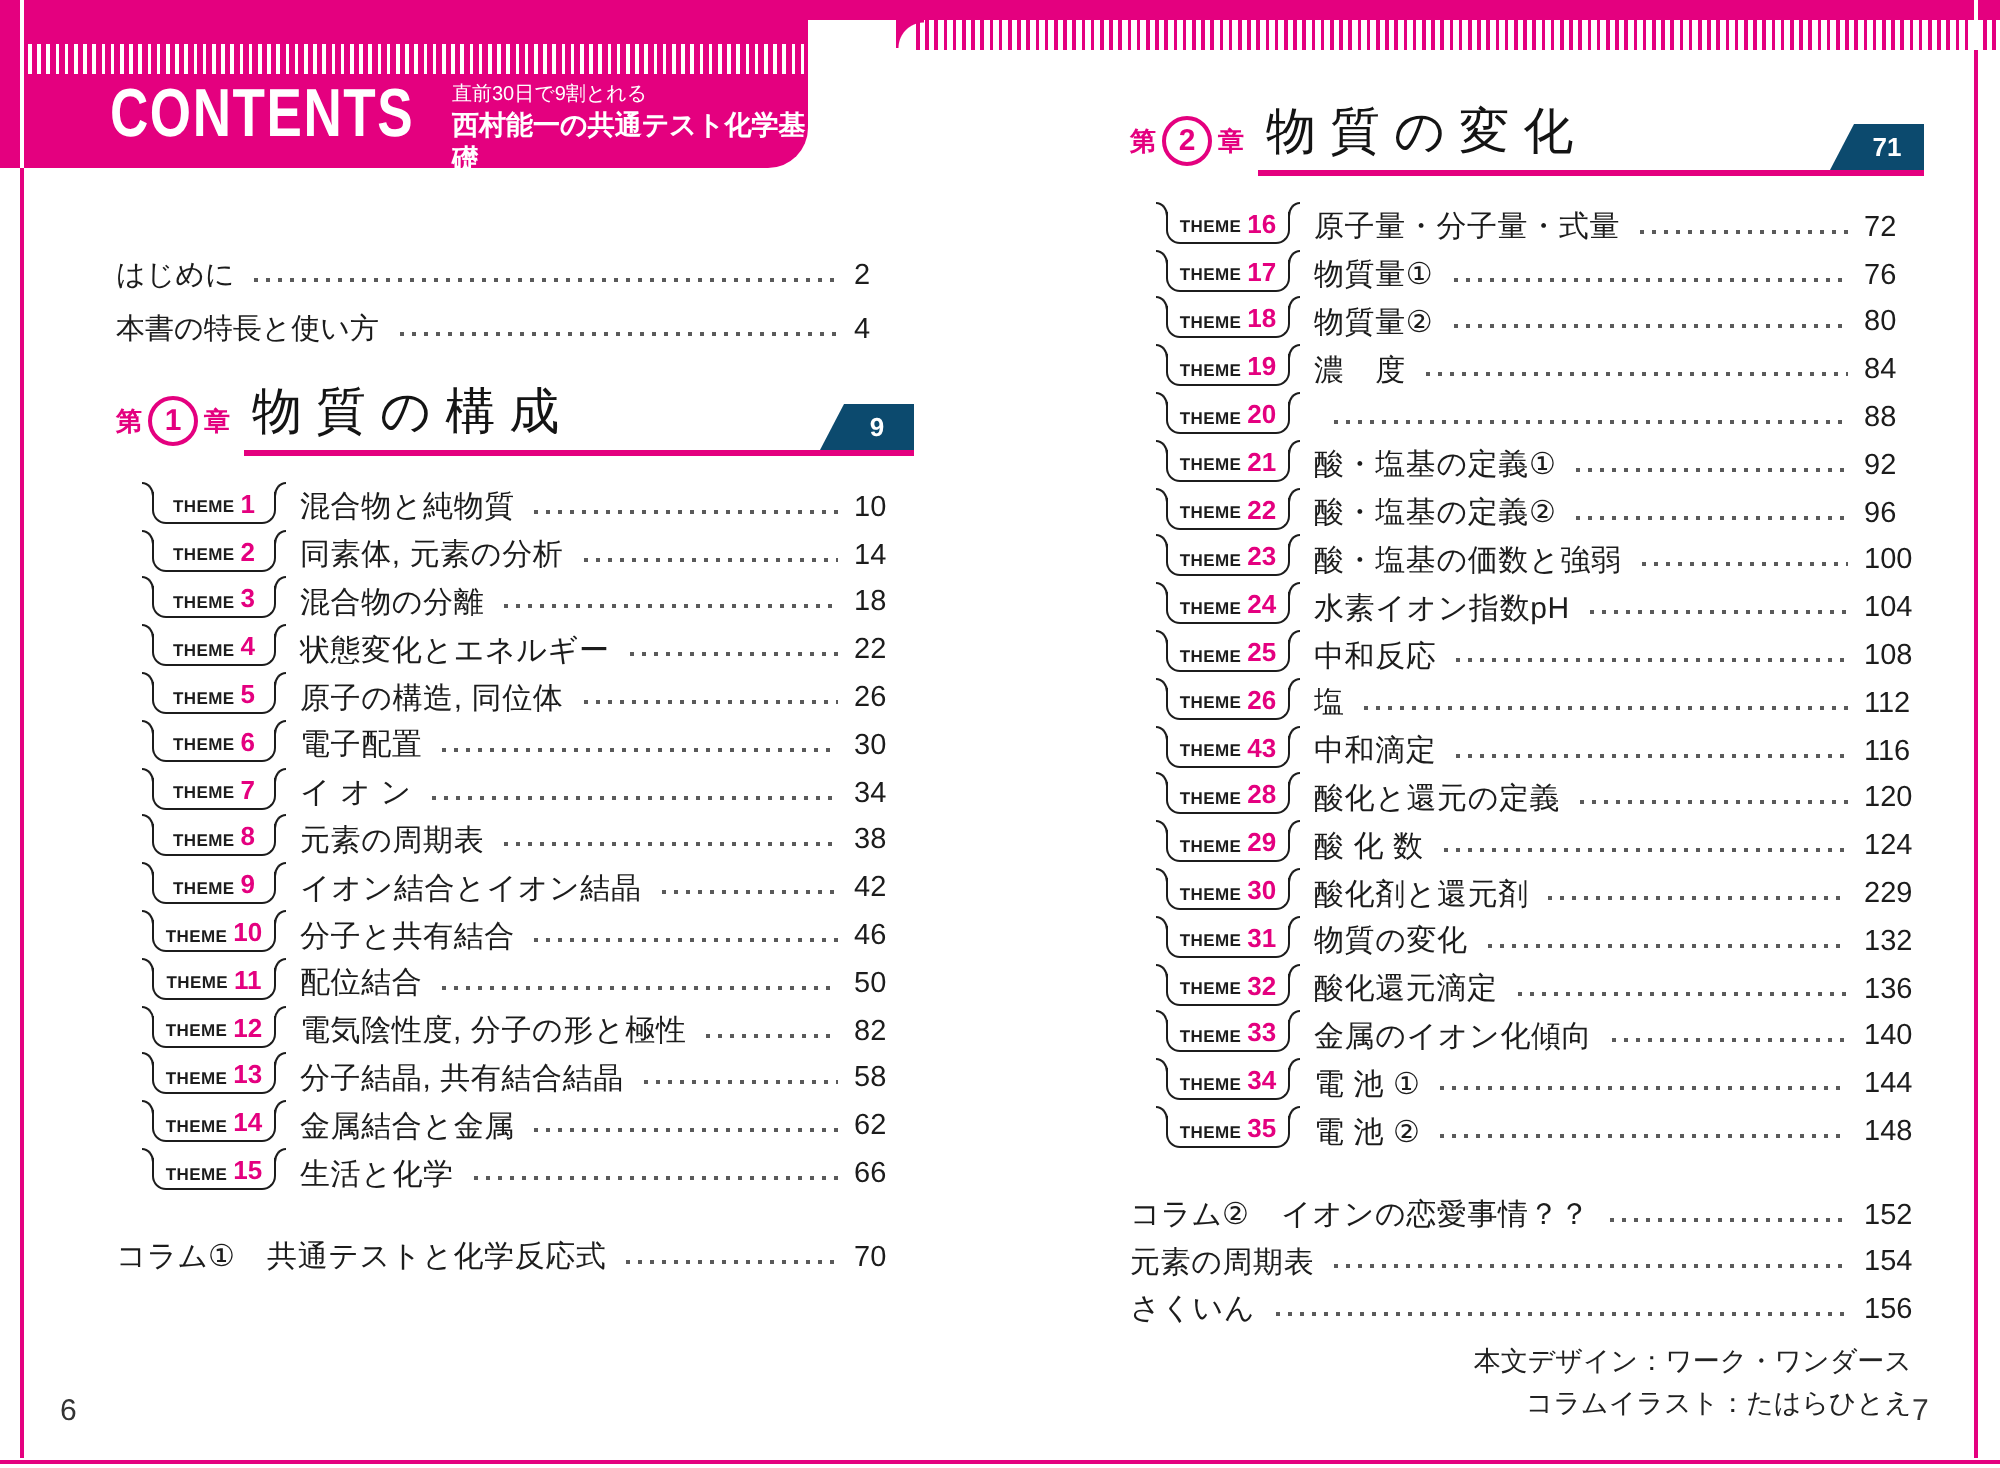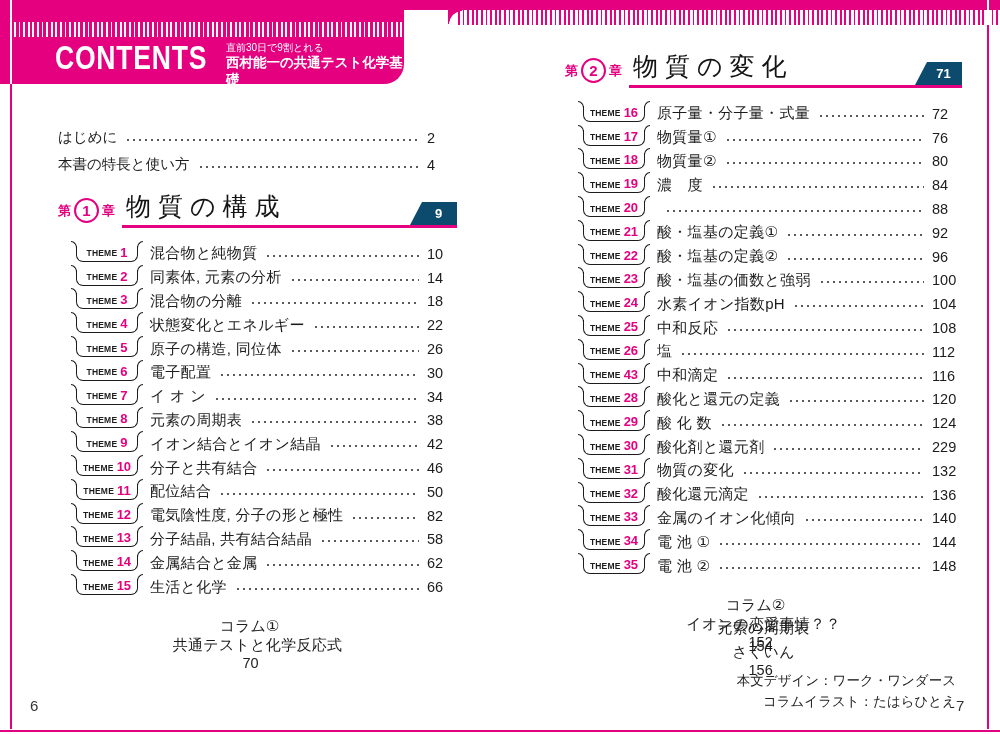--- a/index.html
+++ b/index.html
@@ -62,21 +62,21 @@
            border-left:1.6px solid #1c1c1c; border-right:1.6px solid #1c1c1c; border-bottom:1.6px solid #1c1c1c;
            border-radius:0 0 7px 7px; display:flex; align-items:center; justify-content:center; gap:3px; }
   .badge::before { content:""; position:absolute; left:-6px; top:-5px; width:5px; height:6px;
                    border-top:1.6px solid #1c1c1c; border-right:1.6px solid #1c1c1c; border-top-right-radius:100% 100%; }
   .badge::after  { content:""; position:absolute; right:-6px; top:-5px; width:5px; height:6px;
                    border-top:1.6px solid #1c1c1c; border-left:1.6px solid #1c1c1c; border-top-left-radius:100% 100%; }
   .badge-word { font-size:8.5px; font-weight:bold; letter-spacing:0.2px; color:#1c1c1c; }
   .badge-num  { font-size:13px; font-weight:bold; color:#e4007f; transform:translateY(-1.5px); }
   
   .extras { margin-top:18px; }
-  .extra-row { height:23.5px;flex-direction:column; }
+  .extra-row { height:23.5px; }
   .extra-label { font-size:15px; white-space:nowrap; }
   .extra-label:not(:empty) { margin-right:16px; }
   .credits { margin-top:4px; text-align:right; padding-right:6px; font-size:13.5px; line-height:21px; color:#222; }
   
   .folio { position:absolute; font-size:15px; color:#333; }
   .folio-left  { left:30px;  top:697px; }
   .folio-right { left:956px; top:697px; }
 </style>
 </head>
 <body>

